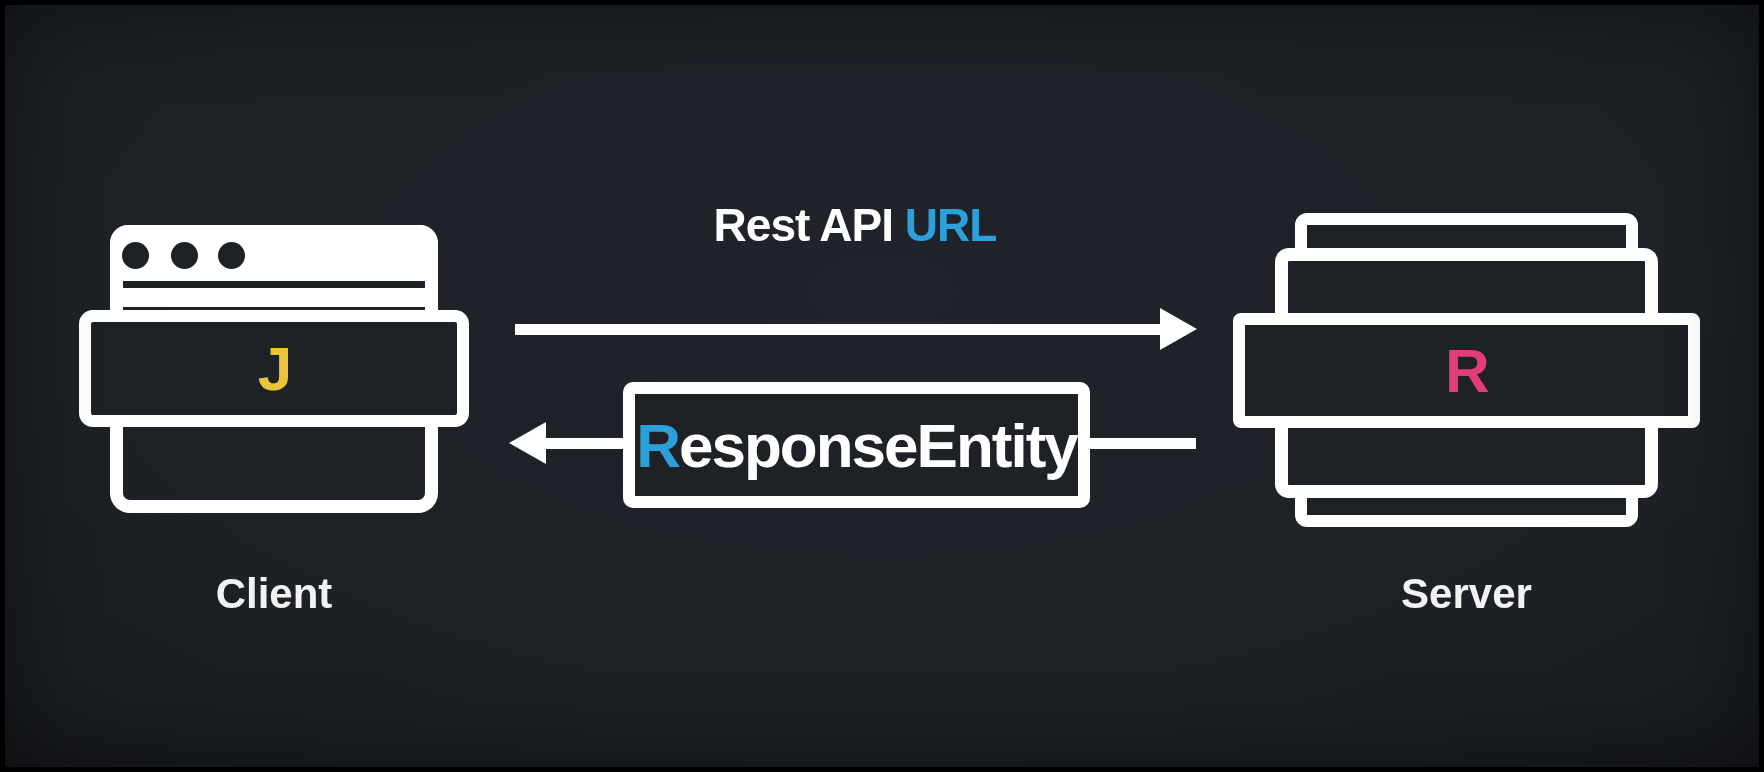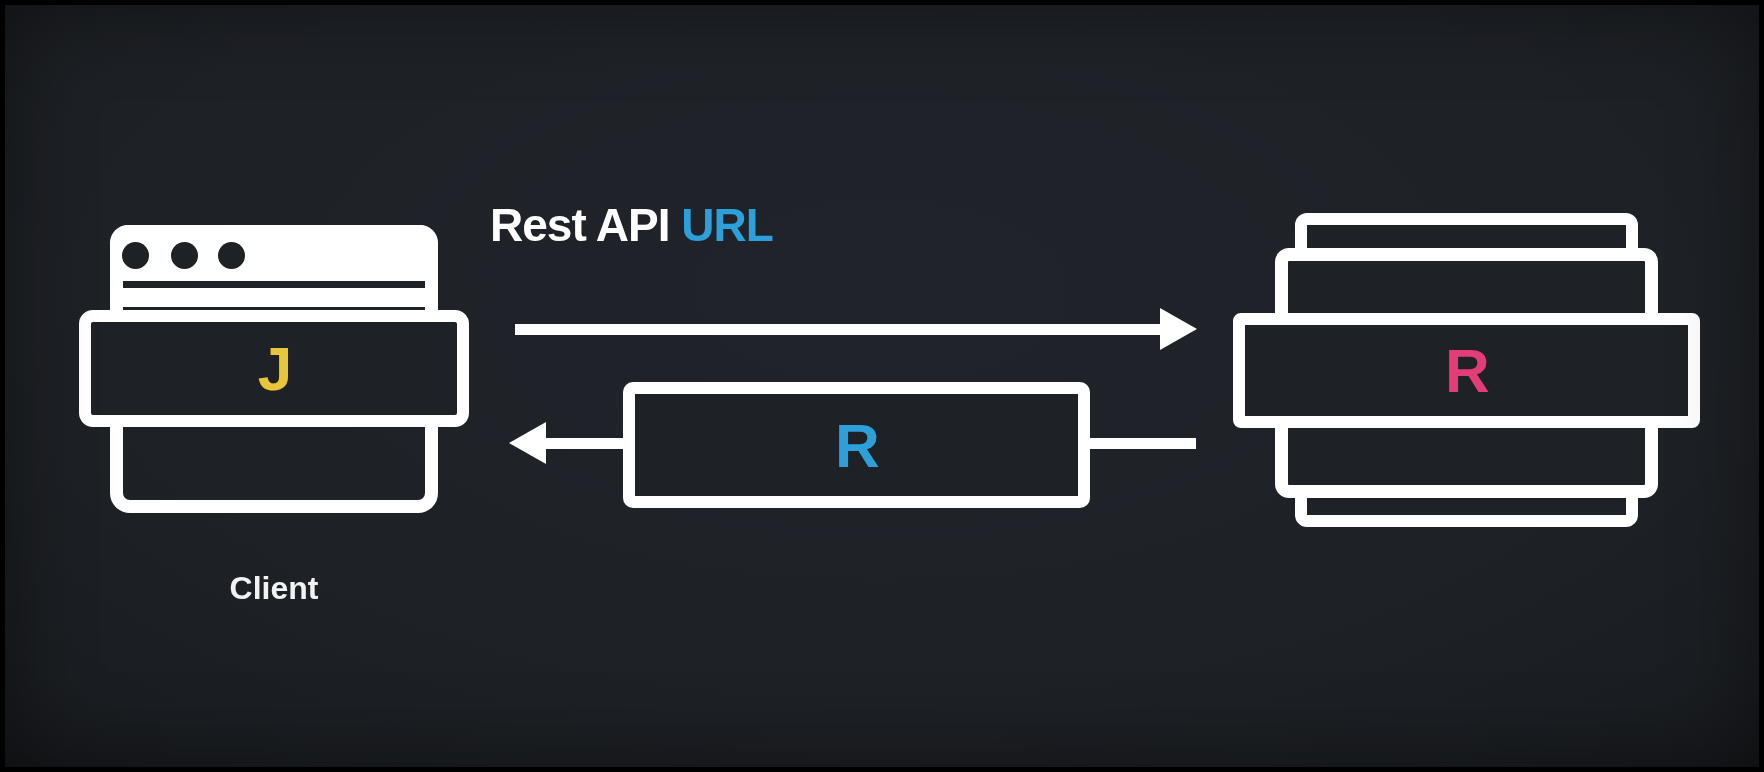--- a/index.html
+++ b/index.html
@@ -96,21 +96,21 @@
   .head-left {
     left: 509px; top: 422px;
     border-top: 21px solid transparent;
     border-bottom: 21px solid transparent;
     border-right: 37px solid #fff;
   }
 
   .req-label {
     position: absolute;
     left: 490px; top: 198px; width: 730px;
-    text-align: left;
+    text-align: center;
     font-weight: 700;
     font-size: 46px;
     letter-spacing: -1px;
     color: #fff;
     white-space: nowrap;
     z-index: 2;
   }
 
   
   .tray {
@@ -130,21 +130,21 @@
     border-radius: 14px;
     z-index: 2;
   }
 
   
   .caption {
     position: absolute;
     top: 570px;
     text-align: center;
     font-weight: 700;
-    font-size: 32px;
+    font-size: 42px;
     color: #f2f2f2;
     z-index: 2;
   }
   .client-caption { left: 79px;   width: 390px; }
   .server-caption { left: 1233px; width: 467px; }
 </style>
 </head>
 <body>
 
 <div class="stage">
@@ -167,25 +167,27 @@
   <div class="req-label">
     <span>Rest API</span> <span class="accent-blue">URL</span>
   </div>
   <div class="shaft req-shaft"></div>
   <div class="head head-right"></div>
 
   <div class="head head-left"></div>
   <div class="shaft resp-shaft-left"></div>
   <div class="label-box resp-box">
     <span class="accent-blue">R</span>
+      <span>esponseEntity</span>
   </div>
   <div class="shaft resp-shaft-right"></div>
 
   <div class="tray tray-top"></div>
   <div class="tray tray-bottom"></div>
   <div class="tray-body"></div>
 
   <div class="label-box rc-box">
     <span class="accent-pink">R</span>
   </div>
 
+  <div class="caption server-caption">Server</div>
 
 </div>
 
 </body></html>

